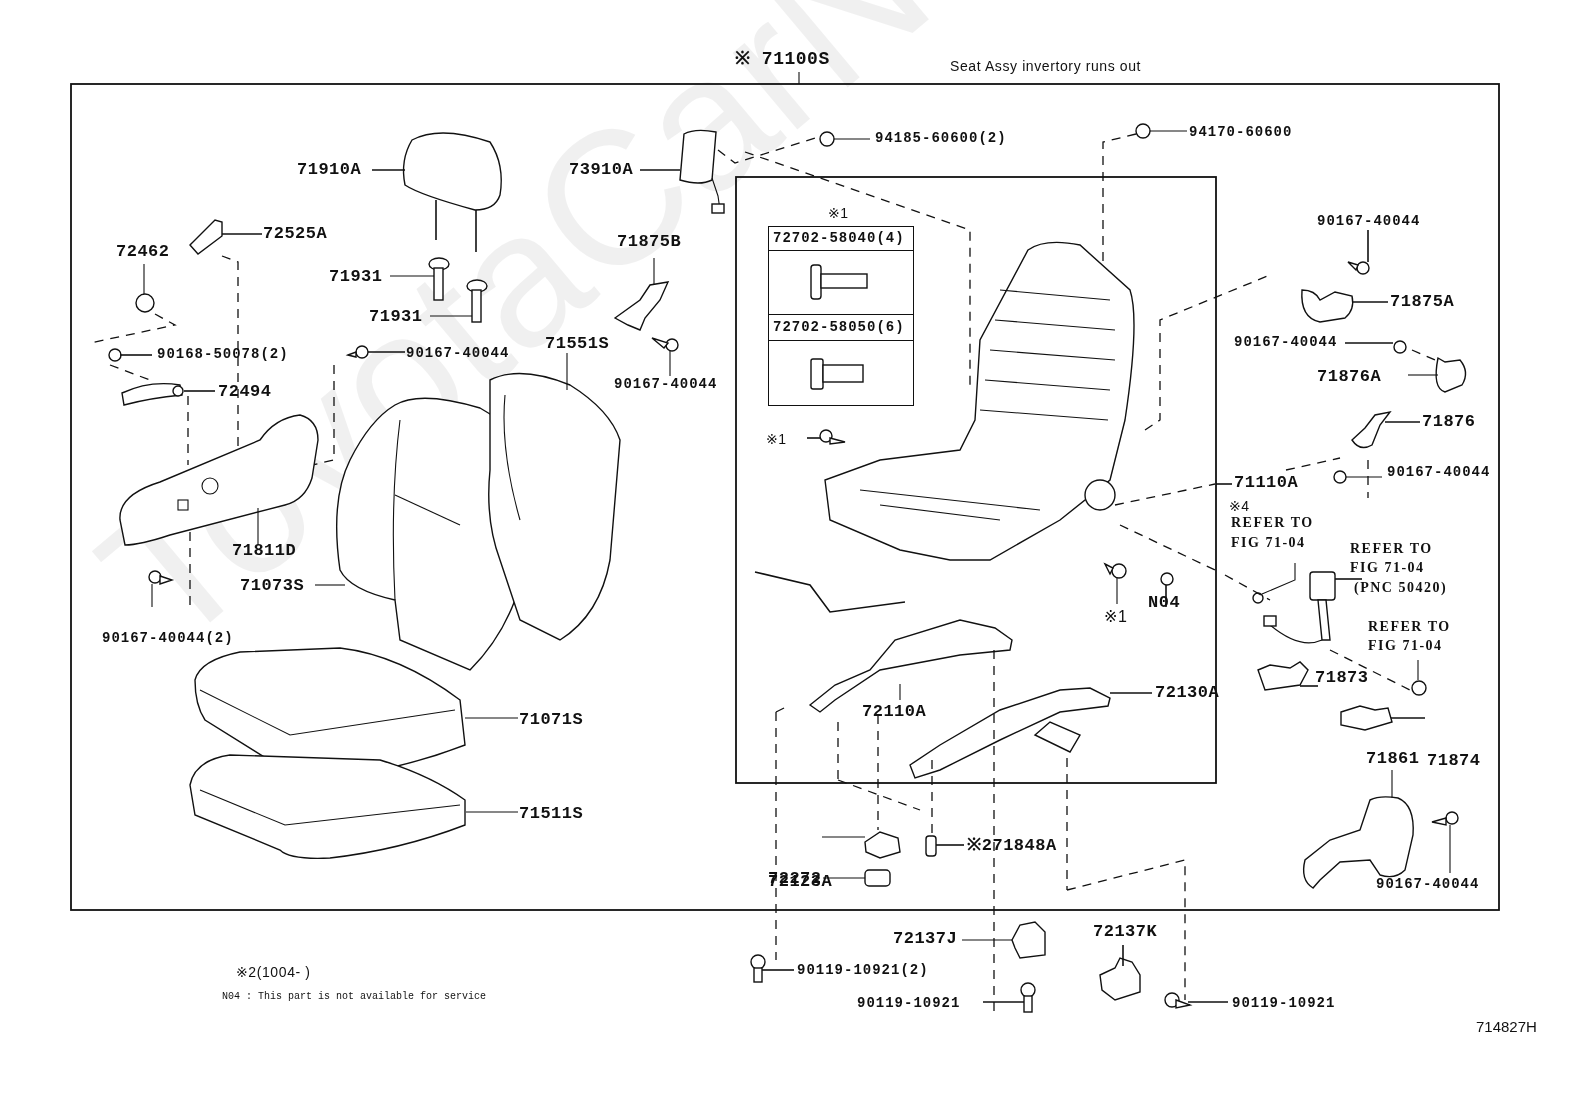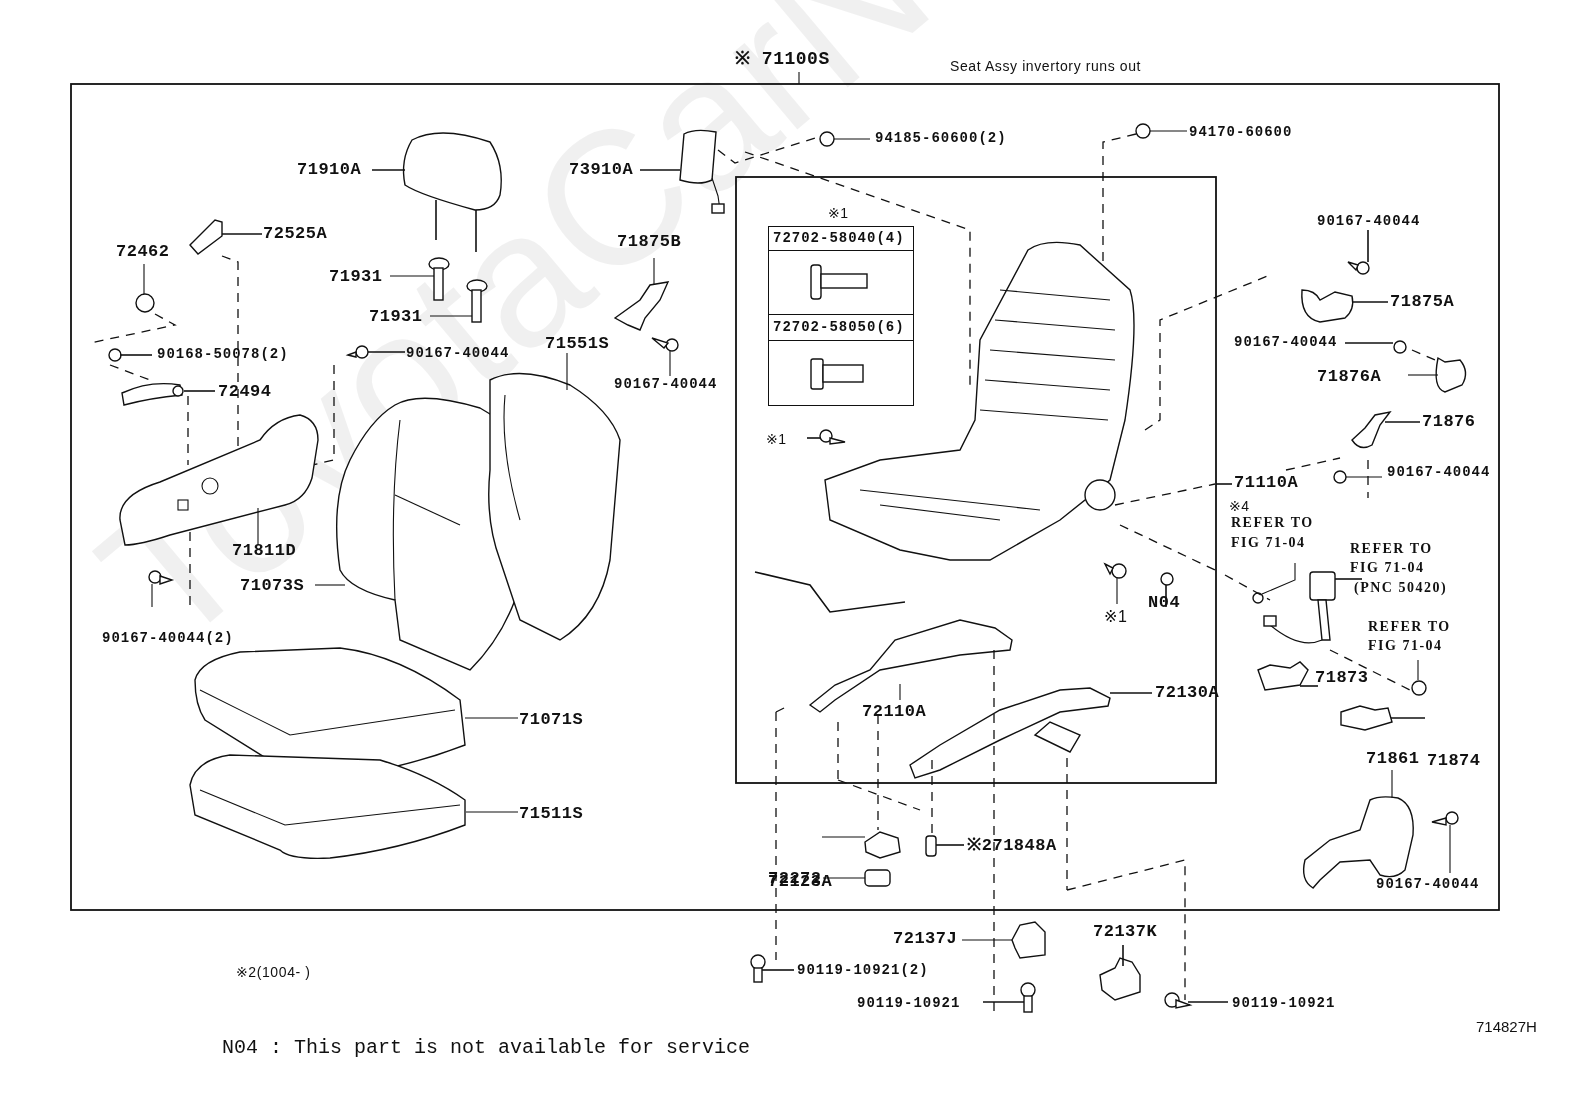--- a/index.html
+++ b/index.html
@@ -2,21 +2,21 @@
 <html><head>
 <meta charset="utf-8">
 <style>
   html, body { margin:0; padding:0; background:#ffffff; }
   body { width:1592px; height:1099px; position:relative; overflow:hidden; font-family:"DejaVu Sans Mono", monospace; color:#111; }
   #stage { position:absolute; left:0; top:0; width:1592px; height:1099px; }
   .lbl { position:absolute; font-family:"Liberation Mono","DejaVu Sans Mono", monospace; font-weight:bold; font-size:17px; line-height:1; white-space:nowrap; color:#111; letter-spacing:0.5px; }
   .lbl.sm { font-size:14px; letter-spacing:1px; }
   .lbl.ref { font-family:"Liberation Serif","DejaVu Serif", serif; font-size:14px; letter-spacing:1.5px; }
   .note { position:absolute; font-family:"Liberation Sans","DejaVu Sans", sans-serif; font-size:14px; line-height:1.15; white-space:nowrap; color:#111; letter-spacing:0.6px; }
-  .mono-note { position:absolute; font-family:"Liberation Mono","DejaVu Sans Mono", monospace; font-size:20px; white-space:nowrap; color:#111;margin-top:45px; }
+  .mono-note { position:absolute; font-family:"Liberation Mono","DejaVu Sans Mono", monospace; font-size:10px; white-space:nowrap; color:#111; }
   .watermark { position:absolute; left:60px; top:520px; font-family:"Liberation Sans","DejaVu Sans", sans-serif; font-size:190px; color:#000; opacity:0.055; transform:rotate(-40deg); transform-origin:left top; white-space:nowrap; pointer-events:none; }
   svg { position:absolute; left:0; top:0; }
   .ln { stroke:#111; stroke-width:1.6; fill:none; }
   .thin { stroke:#111; stroke-width:1.1; fill:none; }
   .dash { stroke:#111; stroke-width:1.3; fill:none; stroke-dasharray:9 7; }
   .part { stroke:#111; stroke-width:1.4; fill:#fff; }
   .frame { stroke:#111; stroke-width:1.8; fill:none; }
   .tbl-cell { position:absolute; border:1.6px solid #111; background:#fff; }
 </style>
 </head>

